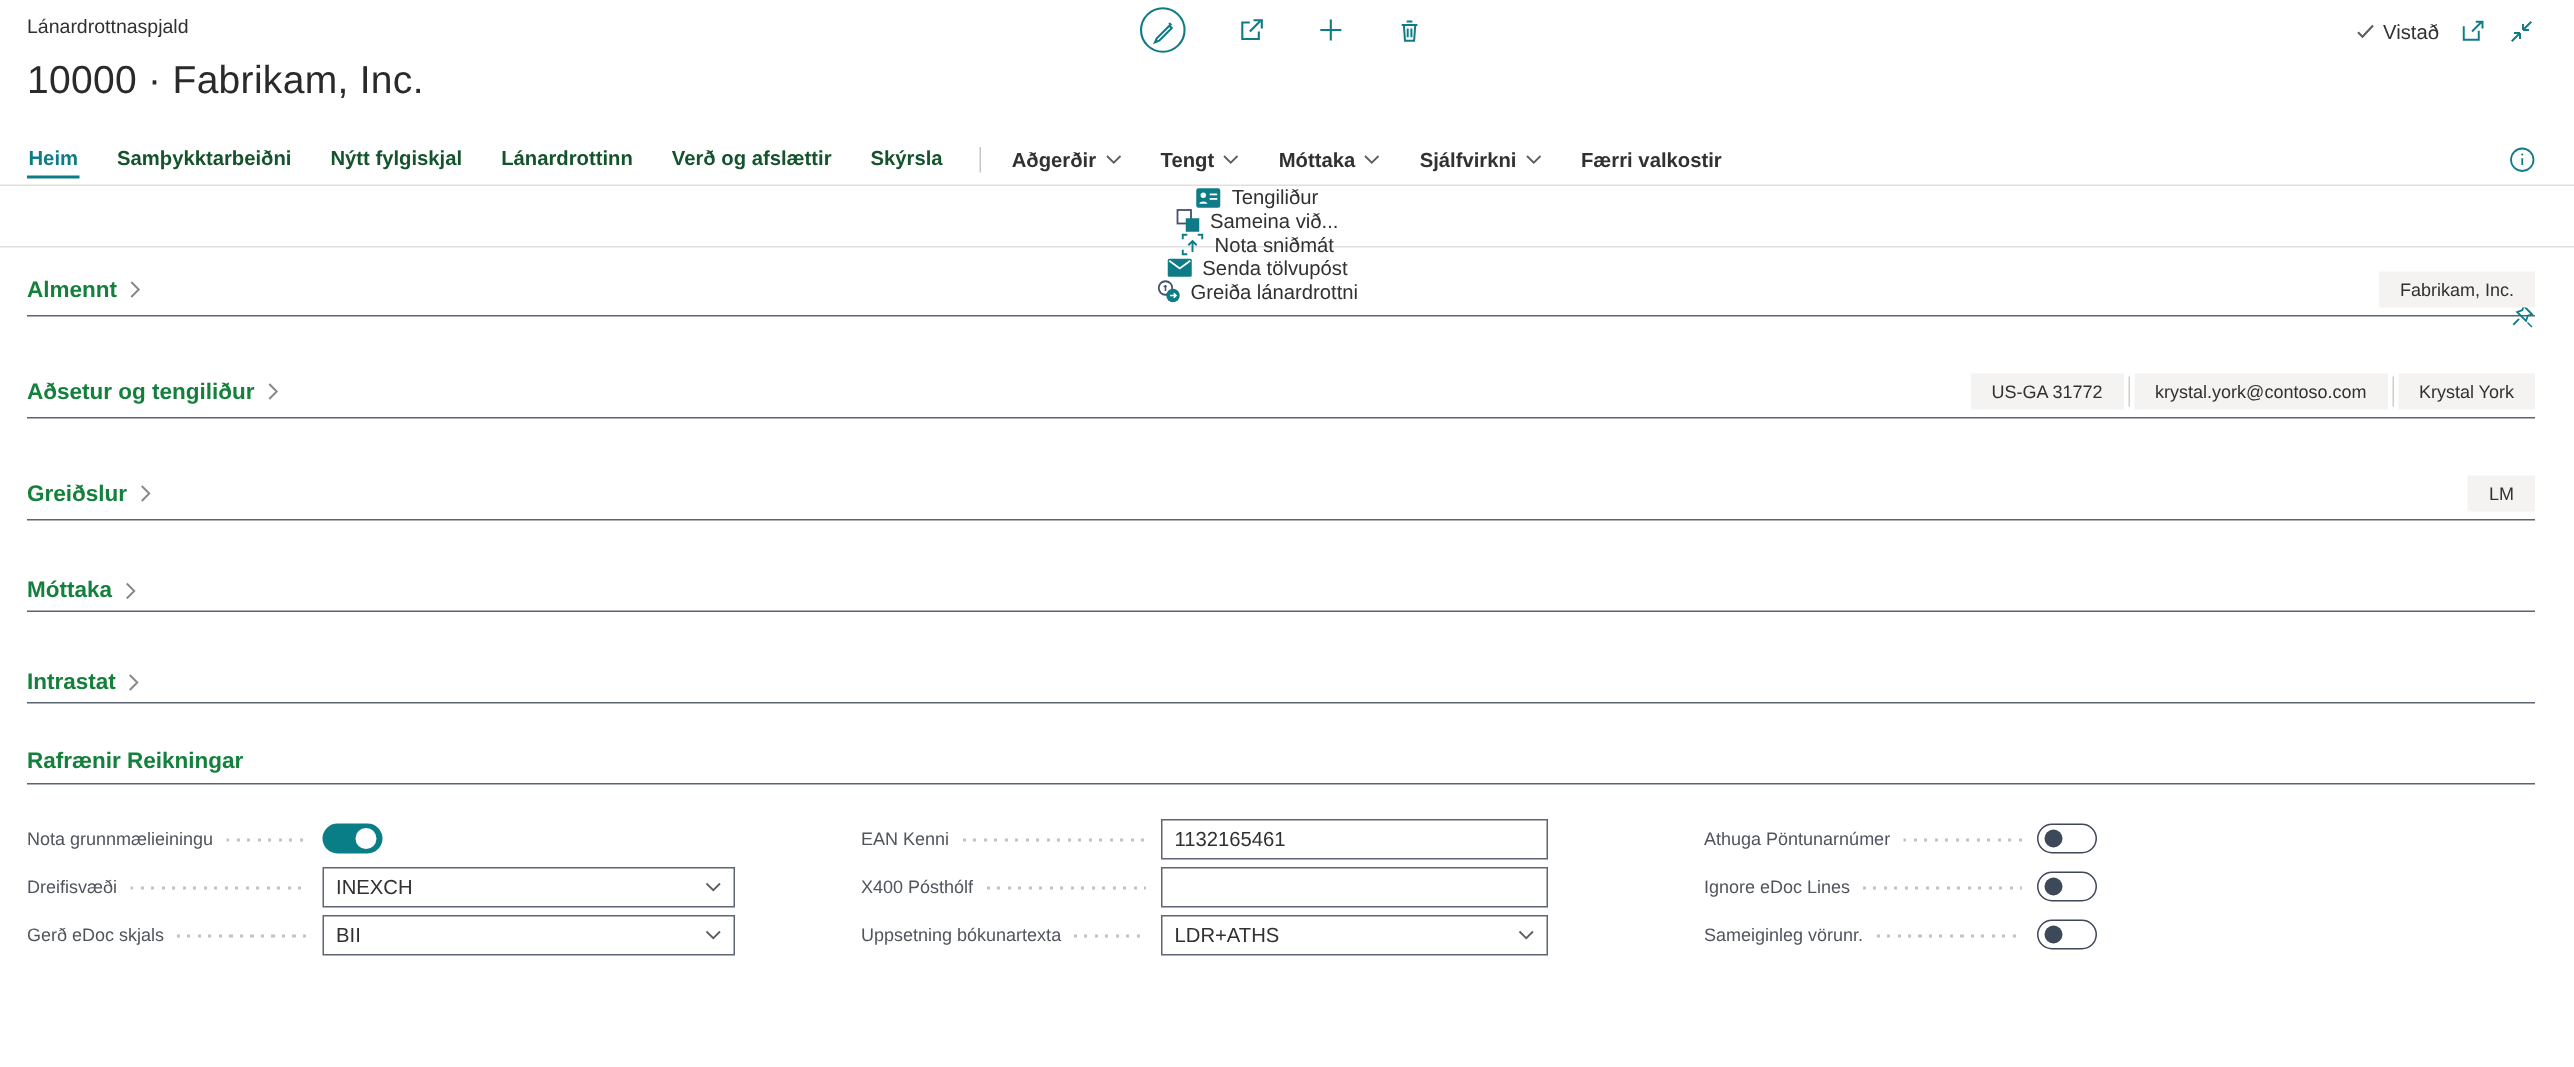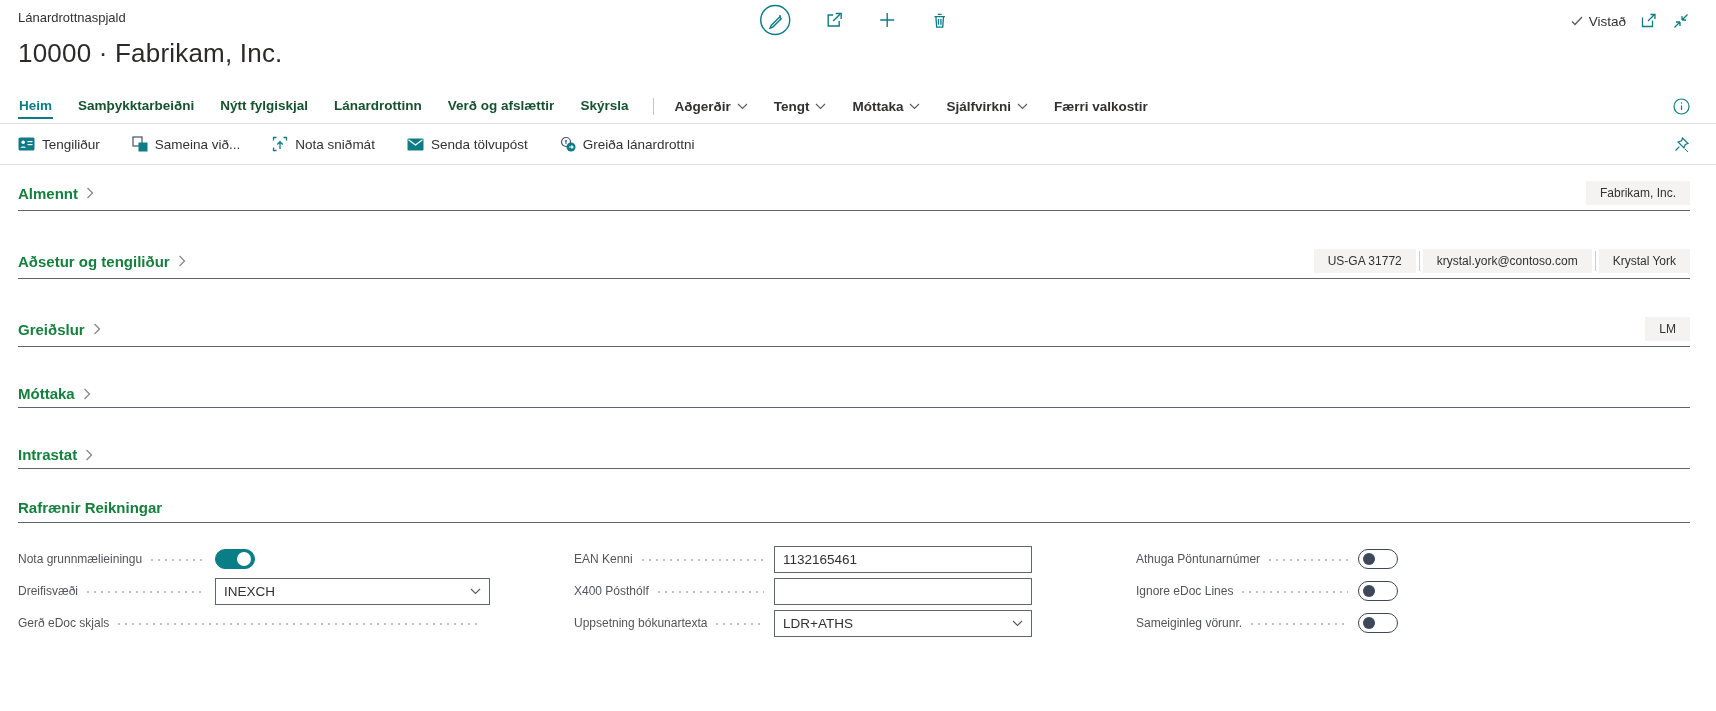--- a/index.html
+++ b/index.html
@@ -23,21 +23,21 @@
   .menubar { margin-top:12px; padding:0 26px 0 18px; height:34px; display:flex; align-items:center; border-bottom:1px solid #e1dfdd; font-size:13.5px;font-weight:bold; }
   .menu-tab { margin-right:24px; color:#14532d; cursor:pointer; position:relative; padding:7px 1px 9px; }
   .menu-tab.active { color:#0e7c86; }
   .menu-tab.active::after { content:""; position:absolute; left:0; right:0; bottom:3px; height:2px; background:#0e7c86; }
   .menu-divider { width:1px; height:17px; background:#c8c6c4; margin:0 20px 0 0; }
   .menu-drop { margin-right:26px; display:flex; align-items:center; gap:6px; color:#323130; cursor:pointer; }
   .menu-more { color:#323130; cursor:pointer; }
   .menubar .right, .actionbar .right { margin-left:auto; }
 
   
-  .actionbar { padding:0 26px 0 18px; height:41px; display:flex; align-items:center; border-bottom:1px solid #e1dfdd; font-size:13.5px; }
+  .actionbar { padding:0 26px 0 18px; height:41px; display:flex; align-items:center; border-bottom:1px solid #e1dfdd; font-size:13.5px;flex-direction:column; }
   .action { display:flex; align-items:center; gap:7px; margin-right:32px; cursor:pointer; color:#323130; }
 
   
   .content { padding:0 26px 0 18px; }
   .section { margin-top:38px; padding-bottom:5px; border-bottom:1px solid #5b6470; display:flex; align-items:center; cursor:pointer; }
   .section.first { margin-top:16px; }
   .sec-title { font-size:15px; font-weight:600; color:#15803d; display:flex; align-items:center; gap:7px; }
   .chips { margin-left:auto; display:flex; align-items:stretch; }
   .chip { background:#f4f3f2; color:#323130; font-size:12px; padding:5px 14px; white-space:nowrap; }
   .chip-sep { width:1px; background:#cfcdcb; margin:2px 3px; }
@@ -313,20 +313,28 @@
               <span class="sel-val">INEXCH</span>
               <svg width="11" height="7" viewBox="0 0 11 7" fill="none" stroke="#605e5c" stroke-width="1.2">
                   <path d="M1 1l4.5 4.5L10 1"></path>
                 </svg>
             </span>
           </span>
         </div>
         <div class="field">
           <span class="f-label">Gerð eDoc skjals</span>
           <span class="leader"></span>
+          <span class="ctrl">
+            <span class="select">
+              <span class="sel-val">BII</span>
+              <svg width="11" height="7" viewBox="0 0 11 7" fill="none" stroke="#605e5c" stroke-width="1.2">
+                  <path d="M1 1l4.5 4.5L10 1"></path>
+                </svg>
+            </span>
+          </span>
         </div>
       </div>
 
       <div class="fcol fcol2">
         <div class="field">
           <span class="f-label">EAN Kenni</span>
           <span class="leader"></span>
           <span class="ctrl">
             <input class="text-input" type="text" value="1132165461" style="">
           </span>

